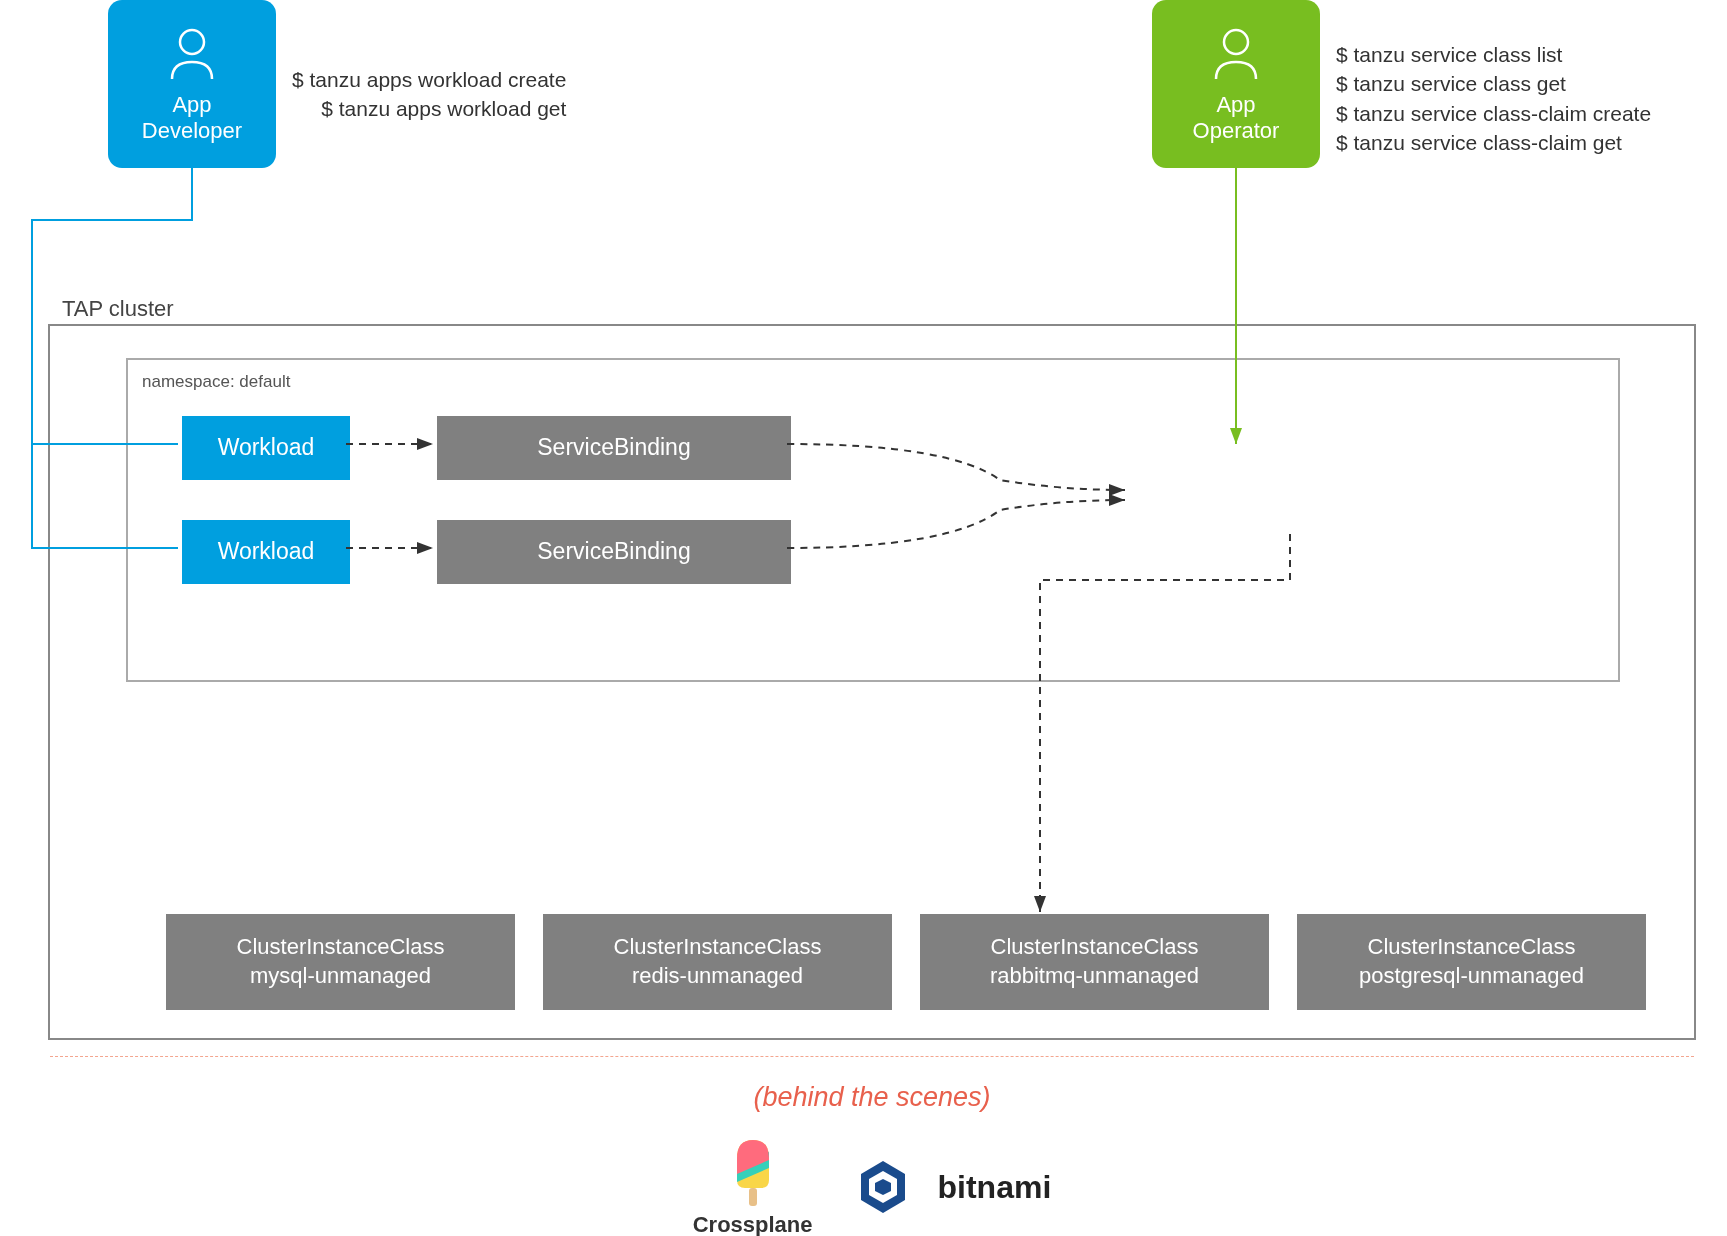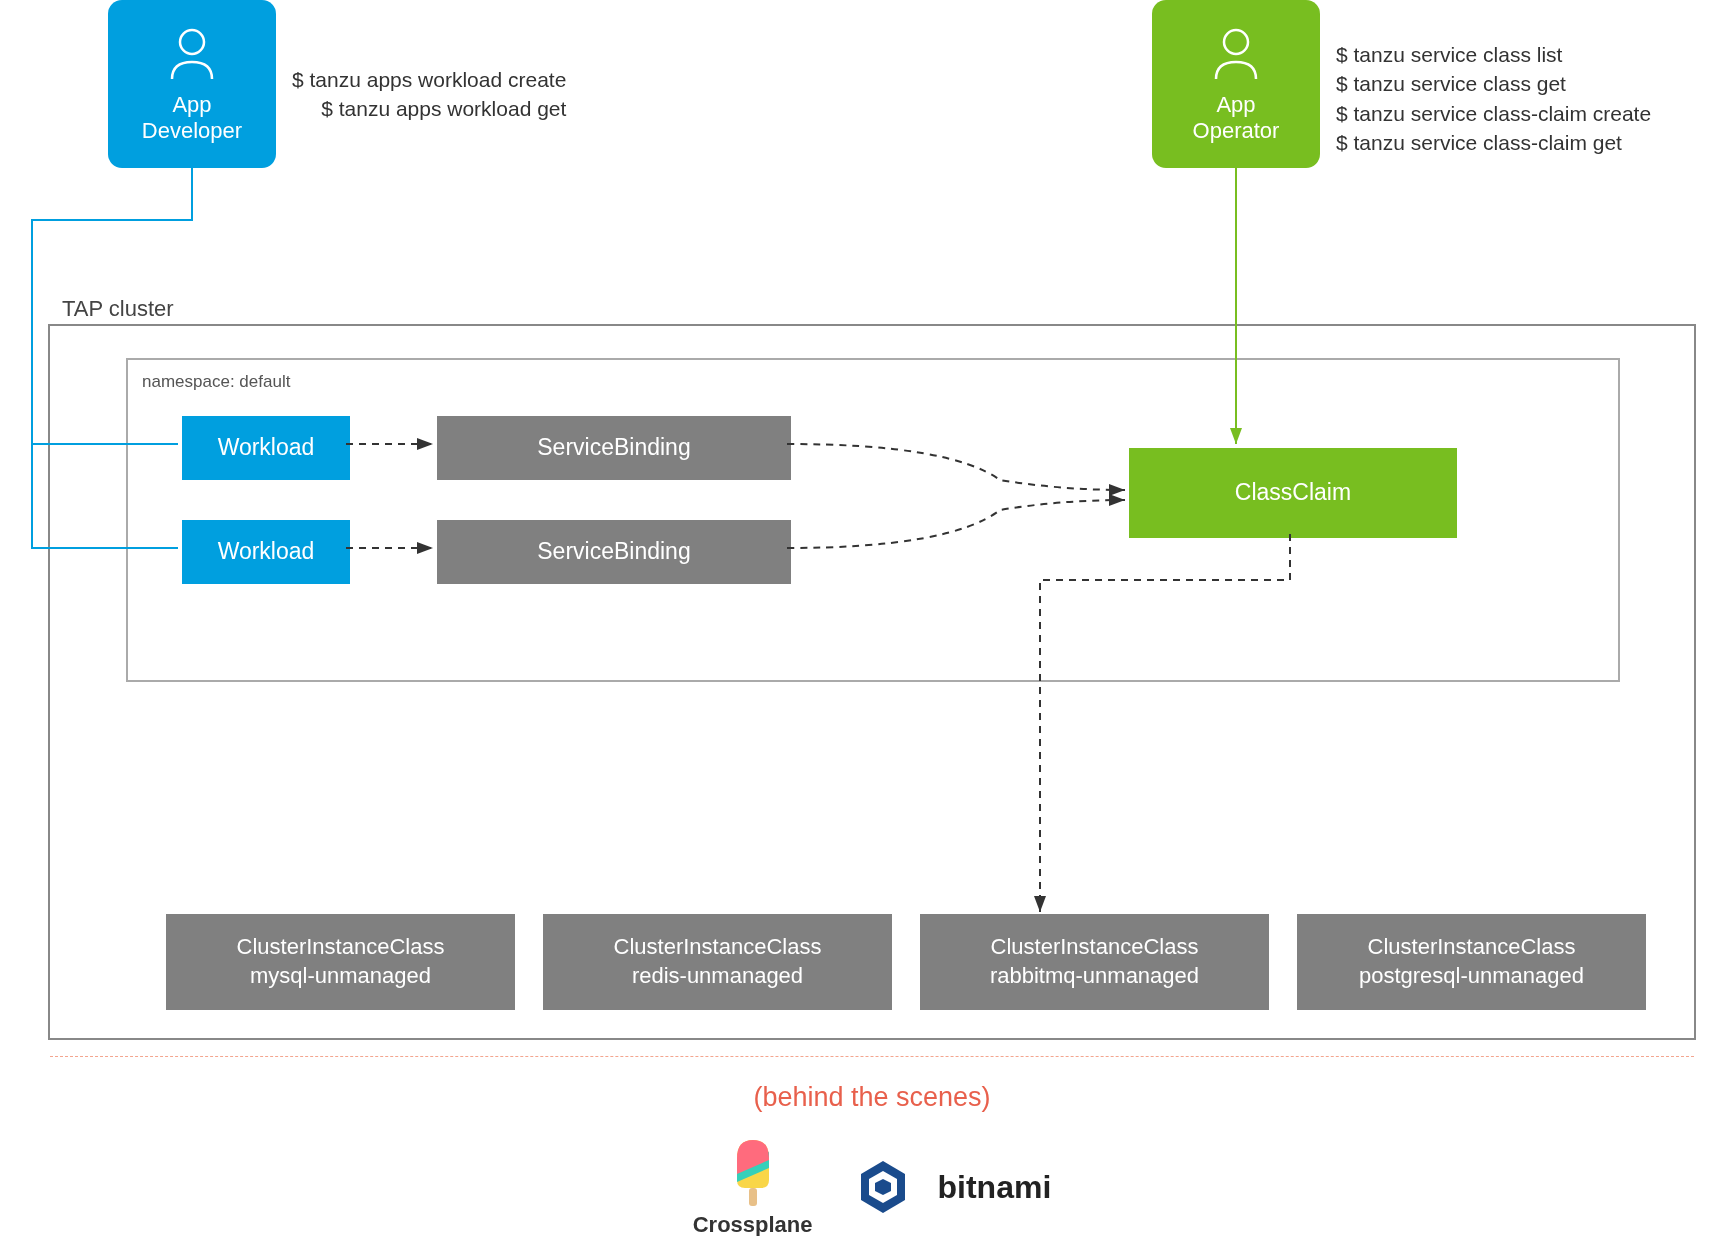--- a/index.html
+++ b/index.html
@@ -23,21 +23,21 @@
 
   .node { position: absolute; display: flex; align-items: center; justify-content: center; font-size: 23px; color: #fff; text-align:right; line-height:1.3;}
   .n-blue { background: #009fdf; }
   .n-grey { background: #808080; }
   .n-green { background: #78be20; }
 
   .cic-row { position: absolute; left: 116px; top: 588px; width: 1480px; display: flex; gap: 28px; justify-content: space-between; }
   .cic { flex: 1; height: 96px; background:#808080; color:#fff; display:flex; flex-direction:column; align-items:center; justify-content:center; font-size:22px; line-height:1.3; }
 
   .divider { position:absolute; left:0; top:730px; width:100%; border-top:1px dashed #f08060; opacity:0.7;}
-  .bts-label { position:absolute; width:100%; top:756px; text-align:center; font-size:27px; color:#e8604c; }
+  .bts-label { position:absolute; width:100%; top:756px; text-align:center; font-size:27px; font-style:italic; color:#e8604c; }
   .logos { position:absolute; width:100%; top:810px; display:flex; justify-content:center; align-items:center; gap:40px; }
 
   svg.connectors { position:absolute; left:0; top:0; width:1727px; height:1236px; pointer-events:none; }
 </style>
 </head>
 <body>
 
 <div class="canvas">
 
   <div class="persona-box persona-blue">
@@ -70,21 +70,20 @@
   <div class="cluster">
     <div class="cluster-label">TAP cluster</div>
 
     <div class="ns-box">
       <div class="ns-label">namespace: default</div>
 
       <div class="node n-blue" style="left:54px; top:56px; width:168px; height:64px;">Workload</div>
       <div class="node n-blue" style="left:54px; top:160px; width:168px; height:64px;">Workload</div>
       <div class="node n-grey" style="left:309px; top:56px; width:354px; height:64px;">ServiceBinding</div>
       <div class="node n-grey" style="left:309px; top:160px; width:354px; height:64px;">ServiceBinding</div>
-      <div class="node n-green" style="left:1001px; top:88px; width:328px; height:90px;">ClassClaim</div>
     </div>
 
     <div class="cic-row">
       <div class="cic">
         <span>ClusterInstanceClass</span>
         <span>mysql-unmanaged</span>
       </div>
       <div class="cic">
         <span>ClusterInstanceClass</span>
         <span>redis-unmanaged</span>

